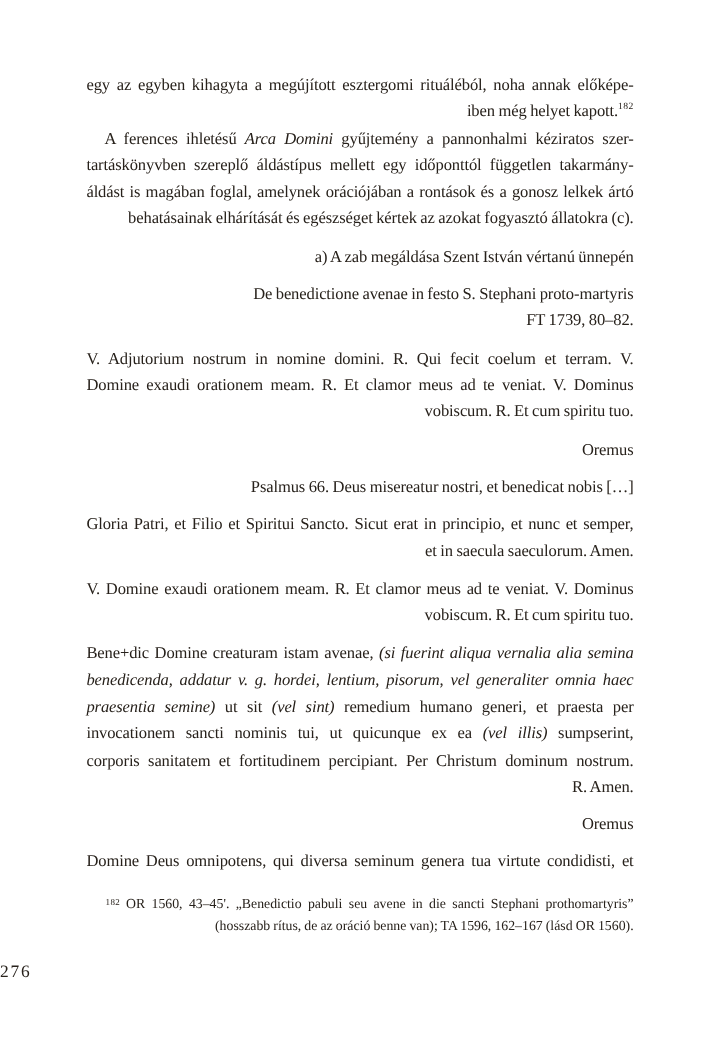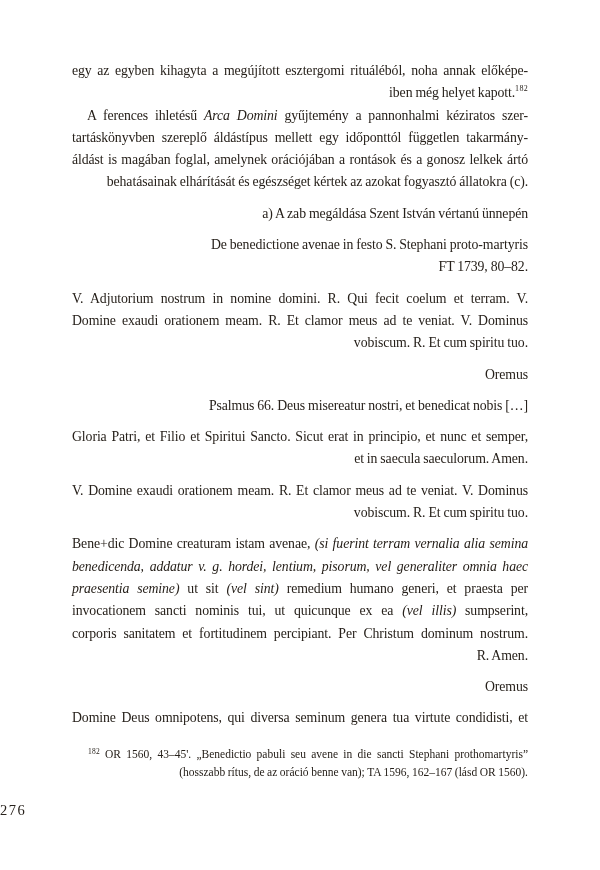--- a/index.html
+++ b/index.html
@@ -96,21 +96,21 @@
       </section>
       <section class="block gap">
         <div class="line j"><span>Gloria Patri, et Filio et Spiritui Sancto. Sicut erat in principio, et nunc et semper,</span></div>
         <div class="line"><span>et in saecula saeculorum. Amen.</span></div>
       </section>
       <section class="block gap">
         <div class="line j"><span>V. Domine exaudi orationem meam. R. Et clamor meus ad te veniat. V. Dominus</span></div>
         <div class="line"><span>vobiscum. R. Et cum spiritu tuo.</span></div>
       </section>
       <section class="block gap">
-        <div class="line j"><span>Bene+dic Domine creaturam istam avenae, </span><i>(si fuerint terram vernalia alia semina</i></div>
+        <div class="line j"><span>Bene+dic Domine creaturam istam avenae, </span><i>(si fuerint aliqua vernalia alia semina</i></div>
         <div class="line j"><i>benedicenda, addatur v. g. hordei, lentium, pisorum, vel generaliter omnia haec</i></div>
         <div class="line j"><i>praesentia semine)</i><span> ut sit </span><i>(vel sint)</i><span> remedium humano generi, et praesta per</span></div>
         <div class="line j"><span>invocationem sancti nominis tui, ut quicunque ex ea </span><i>(vel illis)</i><span> sumpserint,</span></div>
         <div class="line j"><span>corporis sanitatem et fortitudinem percipiant. Per Christum dominum nostrum.</span></div>
         <div class="line"><span>R. Amen.</span></div>
       </section>
       <section class="block gap">
         <div class="line"><span>Oremus</span></div>
       </section>
       <section class="block gap">

